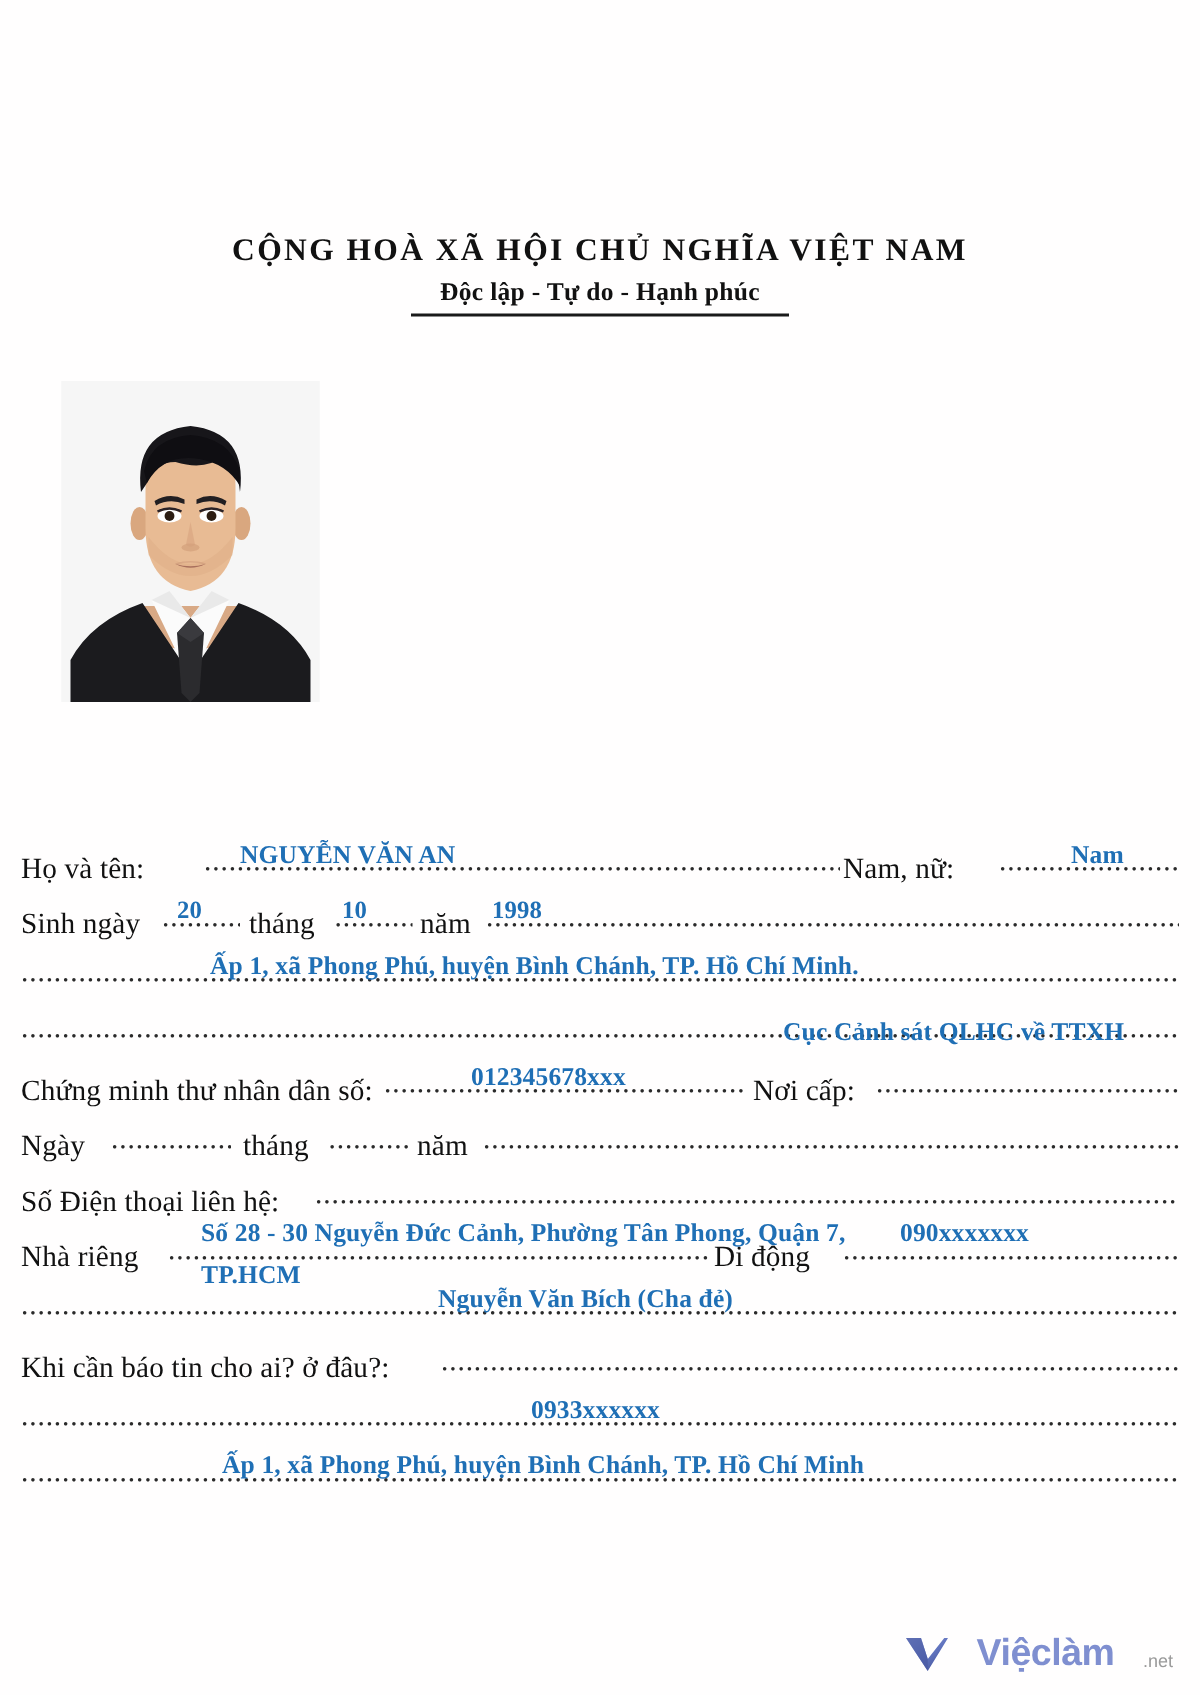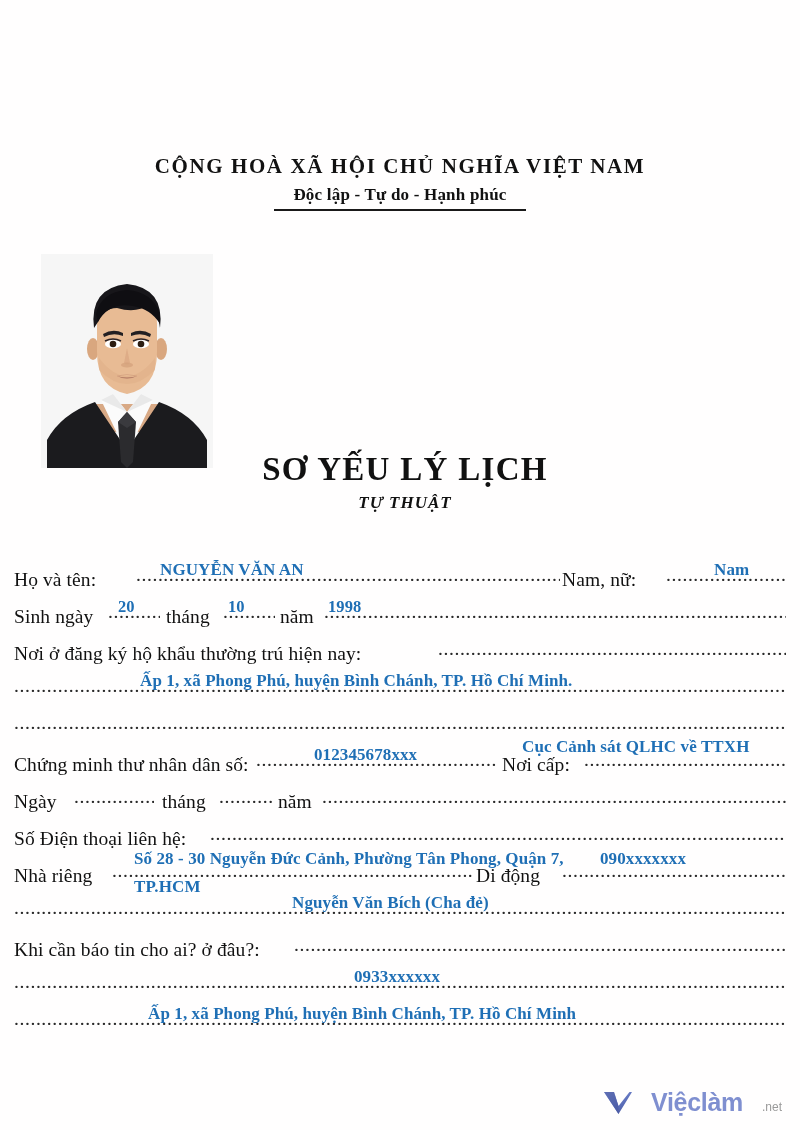--- a/index.html
+++ b/index.html
@@ -202,24 +202,20 @@
       <path d="M92 87 Q100 83 108 87" stroke="#2a2226" stroke-width="1.6" fill="none"></path>
 
       <path d="M86 94 L83 109 Q86 112 89 109 Z" fill="#dba983" opacity="0.8"></path>
       <ellipse cx="86" cy="111" rx="6" ry="2.6" fill="#d3a07a" opacity="0.7"></ellipse>
 
       <path d="M76 122 Q86 127 96 122 Q86 125 76 122 Z" fill="#a9705d"></path>
       <path d="M76 122 Q86 119 96 122" stroke="#b5786244" stroke-width="1" fill="none"></path>
     </svg>
   </div>
 
-  <div class="doc-title-block">
-    <div class="doc-title">SƠ YẾU LÝ LỊCH</div>
-    <div class="doc-subtitle">TỰ THUẬT</div>
-  </div>
 
   <div class="form">
 
     <div class="frow">
       <span class="lbl" style="left:0">Họ và tên:</span>
       <span class="dots" style="left:122px; width:424px"></span>
       <span class="fill" style="left:146px">NGUYỄN VĂN AN</span>
       <span class="lbl" style="left:548px">Nam, nữ:</span>
       <span class="dots" style="left:652px; width:120px"></span>
       <span class="fill" style="left:700px">Nam</span>
@@ -230,41 +226,37 @@
       <span class="dots" style="left:94px; width:52px"></span>
       <span class="fill num" style="left:104px">20</span>
       <span class="lbl" style="left:152px">tháng</span>
       <span class="dots" style="left:209px; width:52px"></span>
       <span class="fill num" style="left:214px">10</span>
       <span class="lbl" style="left:266px">năm</span>
       <span class="dots" style="left:310px; width:462px"></span>
       <span class="fill num" style="left:314px">1998</span>
     </div>
 
-    <div class="frow">
-      <span class="lbl" style="left:0">Nơi ở đăng ký hộ khẩu thường trú hiện nay:</span>
-      <span class="dots" style="left:424px; width:348px"></span>
-    </div>
 
     <div class="frow">
       <span class="dots" style="left:0; width:772px"></span>
       <span class="fill" style="left:126px">Ấp 1, xã Phong Phú, huyện Bình Chánh, TP. Hồ Chí Minh.</span>
     </div>
 
     <div class="frow">
       <span class="dots" style="left:0; width:772px"></span>
     </div>
 
     <div class="frow">
       <span class="lbl" style="left:0">Chứng minh thư nhân dân số:</span>
       <span class="dots" style="left:242px; width:240px"></span>
       <span class="fill" style="left:300px">012345678xxx</span>
       <span class="lbl" style="left:488px">Nơi cấp:</span>
       <span class="dots" style="left:570px; width:202px"></span>
-      <span class="fill" style="left:508px; bottom:21px">Cục Cảnh sát QLHC về TTXH</span>
+      <span class="fill" style="left:508px; bottom:43px">Cục Cảnh sát QLHC về TTXH</span>
     </div>
 
     <div class="frow">
       <span class="lbl" style="left:0">Ngày</span>
       <span class="dots" style="left:60px; width:80px"></span>
       <span class="fill num" style="left:80px"></span>
       <span class="lbl" style="left:148px">tháng</span>
       <span class="dots" style="left:205px; width:54px"></span>
       <span class="fill num" style="left:212px"></span>
       <span class="lbl" style="left:264px">năm</span>

